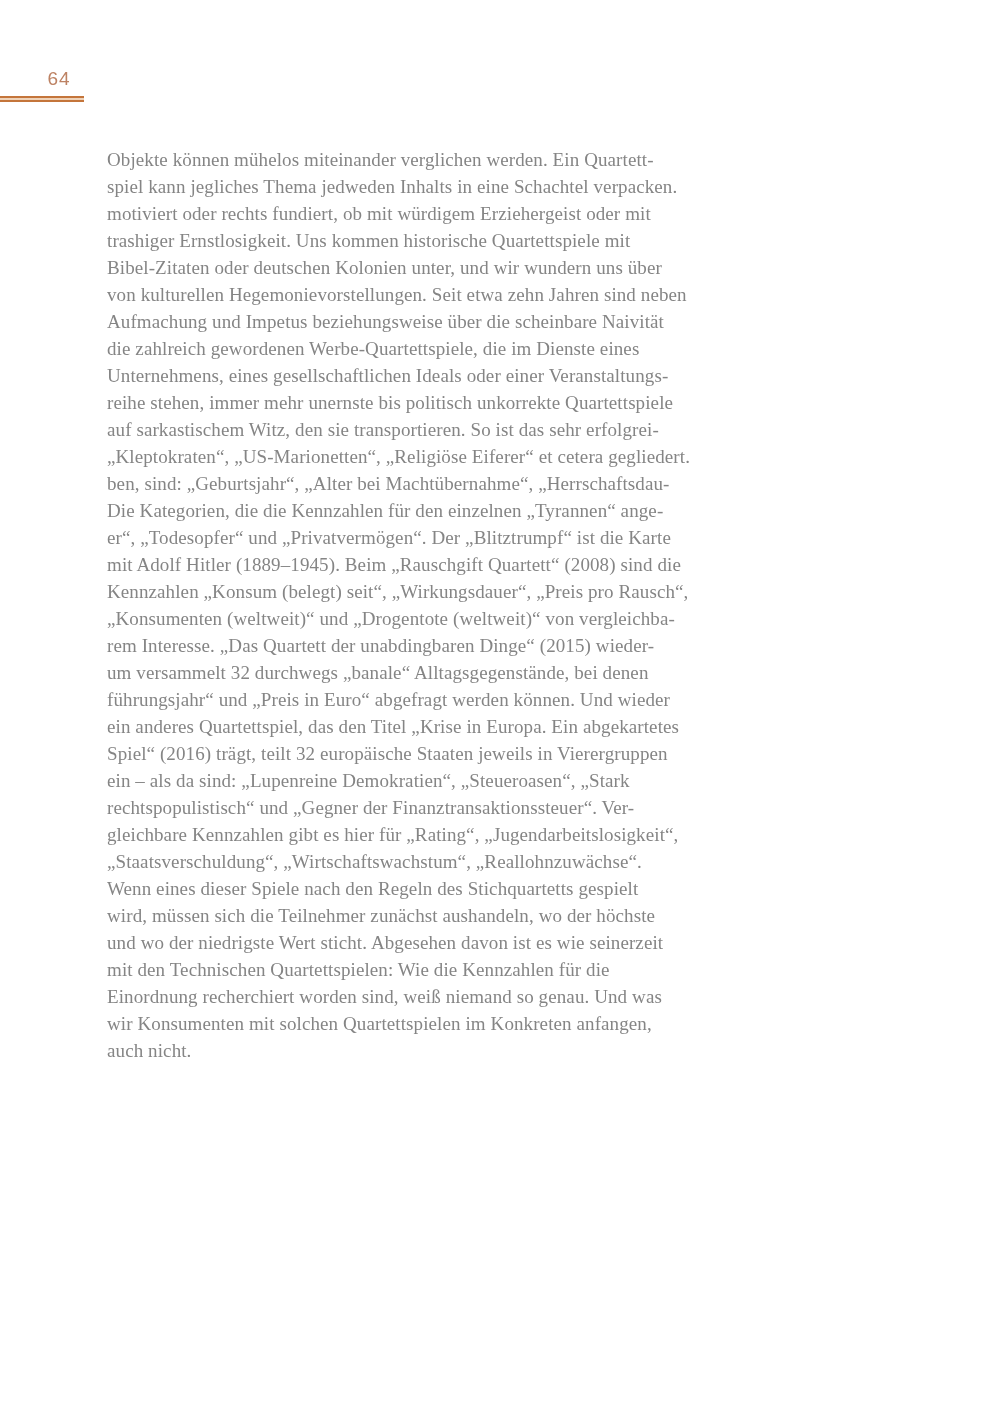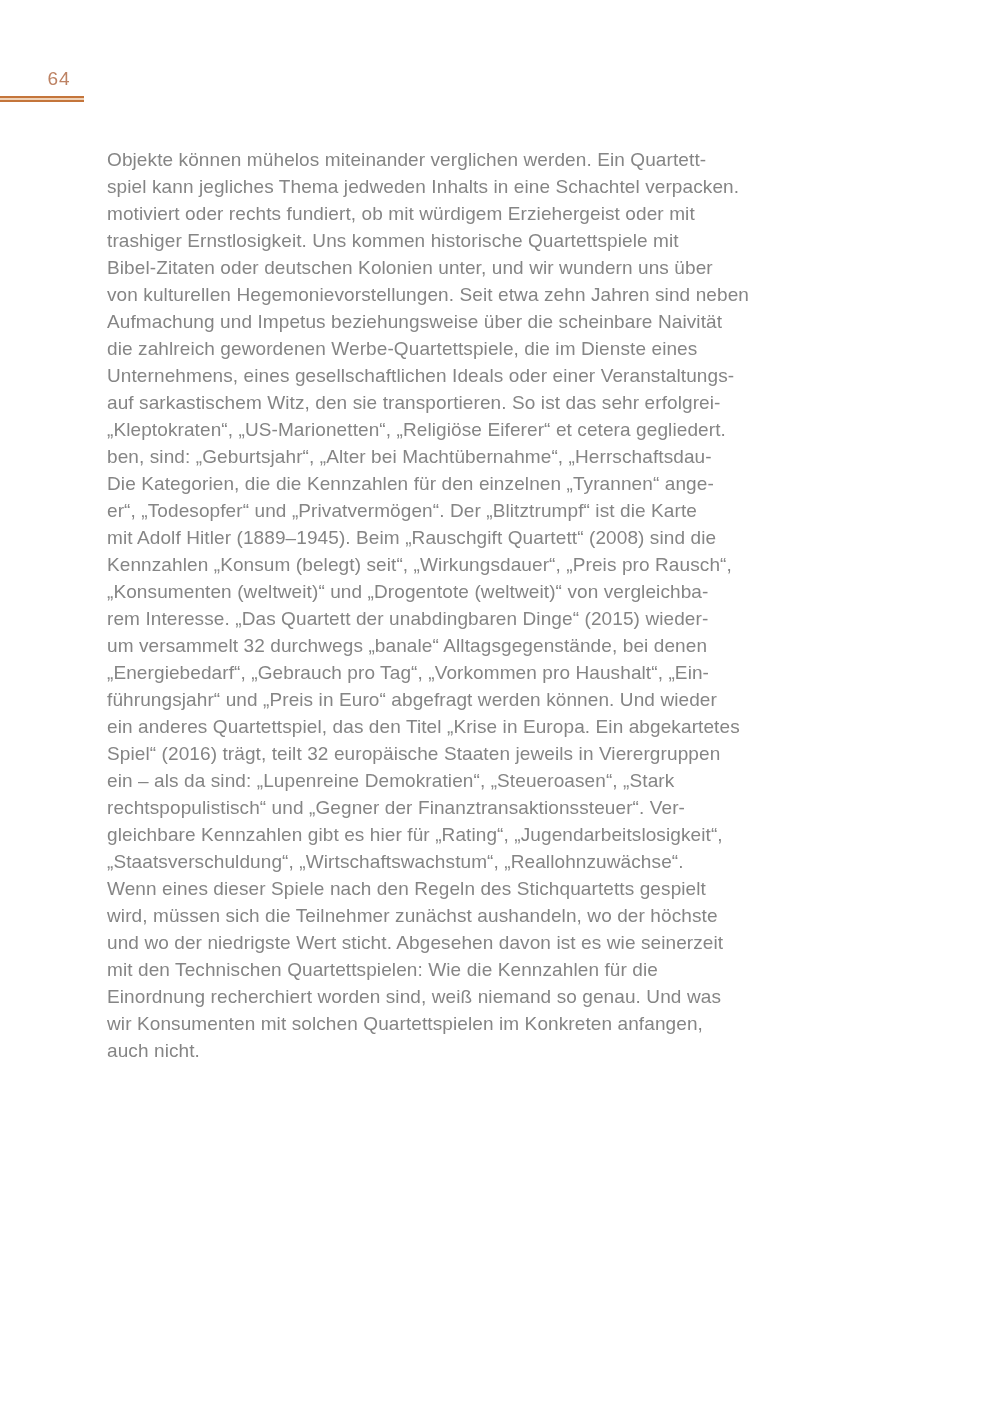--- a/index.html
+++ b/index.html
@@ -46,20 +46,21 @@
     top: 146px;
     width: 690px;
     font-size: 19px;
     font-weight: 300;
     line-height: 27px;
     color: #858585;
     letter-spacing: 0.1px;
   }
   .body-text .line {
     white-space: nowrap;
+    font-family: Liberation Serif, serif;
   }
 </style>
 </head>
 <body>
 
 <div class="page">
 
   <div class="page-number">64</div>
 
   <div class="header-rule">
@@ -71,31 +72,31 @@
   <div class="body-text">
       <div class="line">Objekte können mühelos miteinander verglichen werden. Ein Quartett-</div>
       <div class="line">spiel kann jegliches Thema jedweden Inhalts in eine Schachtel verpacken.</div>
       <div class="line">motiviert oder rechts fundiert, ob mit würdigem Erziehergeist oder mit</div>
       <div class="line">trashiger Ernstlosigkeit. Uns kommen historische Quartettspiele mit</div>
       <div class="line">Bibel-Zitaten oder deutschen Kolonien unter, und wir wundern uns über</div>
       <div class="line">von kulturellen Hegemonievorstellungen. Seit etwa zehn Jahren sind neben</div>
       <div class="line">Aufmachung und Impetus beziehungsweise über die scheinbare Naivität</div>
       <div class="line">die zahlreich gewordenen Werbe-Quartettspiele, die im Dienste eines</div>
       <div class="line">Unternehmens, eines gesellschaftlichen Ideals oder einer Veranstaltungs-</div>
+      <div class="line">reihe stehen, immer mehr unernste bis politisch unkorrekte Quartettspiele</div>
       <div class="line">auf sarkastischem Witz, den sie transportieren. So ist das sehr erfolgrei-</div>
       <div class="line">„Kleptokraten“, „US-Marionetten“, „Religiöse Eiferer“ et cetera gegliedert.</div>
       <div class="line">ben, sind: „Geburtsjahr“, „Alter bei Machtübernahme“, „Herrschaftsdau-</div>
       <div class="line">Die Kategorien, die die Kennzahlen für den einzelnen „Tyrannen“ ange-</div>
       <div class="line">er“, „Todesopfer“ und „Privatvermögen“. Der „Blitztrumpf“ ist die Karte</div>
       <div class="line">mit Adolf Hitler (1889–1945). Beim „Rauschgift Quartett“ (2008) sind die</div>
       <div class="line">Kennzahlen „Konsum (belegt) seit“, „Wirkungsdauer“, „Preis pro Rausch“,</div>
       <div class="line">„Konsumenten (weltweit)“ und „Drogentote (weltweit)“ von vergleichba-</div>
       <div class="line">rem Interesse. „Das Quartett der unabdingbaren Dinge“ (2015) wieder-</div>
       <div class="line">um versammelt 32 durchwegs „banale“ Alltagsgegenstände, bei denen</div>
-      <div class="line">„Energiebedarf“, „Gebrauch pro Tag“, „Vorkommen pro Haushalt“, „Ein-</div>
       <div class="line">führungsjahr“ und „Preis in Euro“ abgefragt werden können. Und wieder</div>
       <div class="line">ein anderes Quartettspiel, das den Titel „Krise in Europa. Ein abgekartetes</div>
       <div class="line">Spiel“ (2016) trägt, teilt 32 europäische Staaten jeweils in Vierergruppen</div>
       <div class="line">ein – als da sind: „Lupenreine Demokratien“, „Steueroasen“, „Stark</div>
       <div class="line">rechtspopulistisch“ und „Gegner der Finanztransaktionssteuer“. Ver-</div>
       <div class="line">gleichbare Kennzahlen gibt es hier für „Rating“, „Jugendarbeitslosigkeit“,</div>
       <div class="line">„Staatsverschuldung“, „Wirtschaftswachstum“, „Reallohnzuwächse“.</div>
       <div class="line">Wenn eines dieser Spiele nach den Regeln des Stichquartetts gespielt</div>
       <div class="line">wird, müssen sich die Teilnehmer zunächst aushandeln, wo der höchste</div>
       <div class="line">und wo der niedrigste Wert sticht. Abgesehen davon ist es wie seinerzeit</div>

